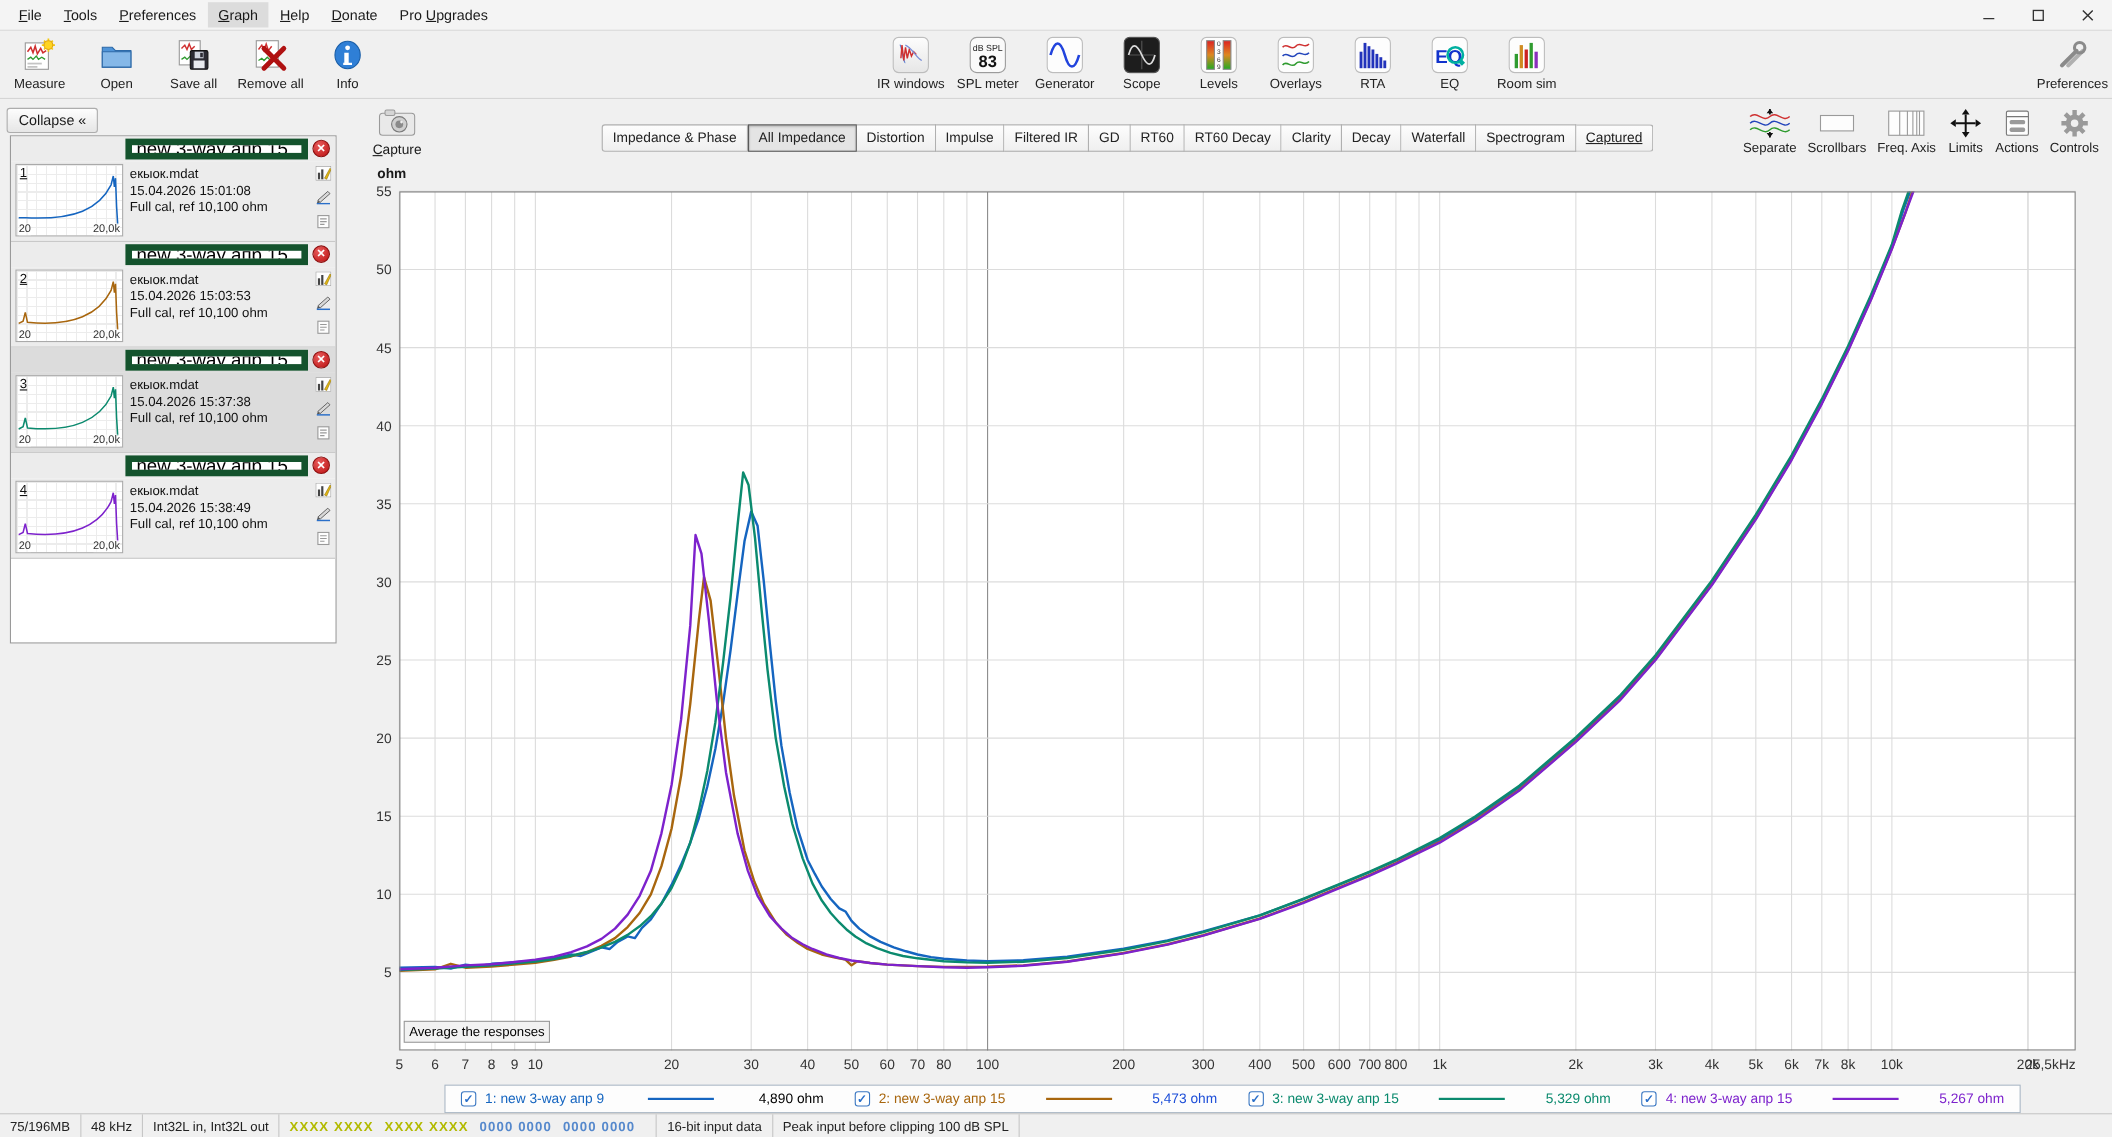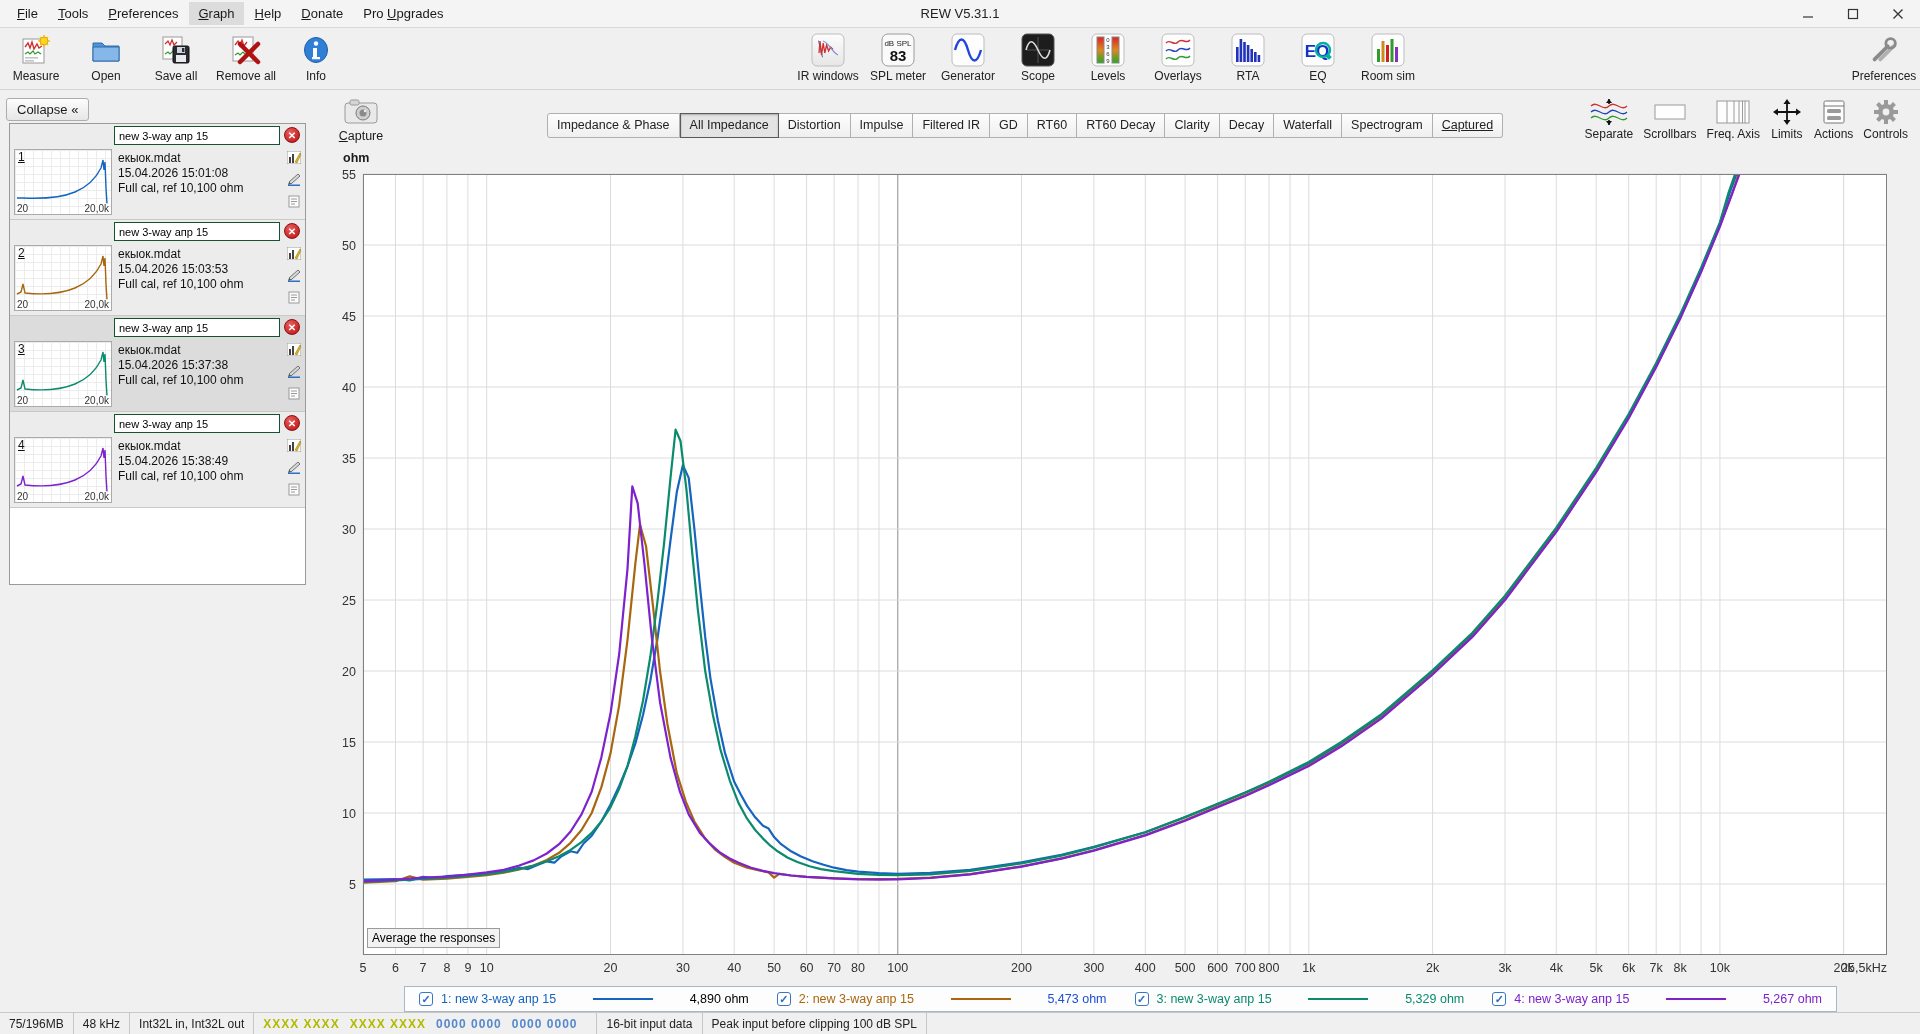--- a/index.html
+++ b/index.html
@@ -28,22 +28,22 @@
   #content{position:absolute;left:0;top:91px;width:1920px;height:921px;border-radius:25px;}
   
   #sidebar{position:absolute;left:0;top:0;width:317px;height:100%;background:#f0f0f0;}
   #collapse-btn{position:absolute;left:6px;top:7px;border:1px solid #adadad;background:linear-gradient(#fdfdfd,#e6e6e6);
                 border-radius:3px;padding:3px 10px;font-size:13px;}
   #meas-list{position:absolute;left:9px;top:32px;width:297px;height:462px;background:#fff;
              border:1px solid #9a9a9a;overflow:hidden;}
   .name-row{position:relative;height:23px;background:#ececec;}
   .meas-card{position:relative;height:73px;background:#ececec;border-bottom:1px solid #c9c9c9;}
   .meas-card.sel,.name-row.sel{background:#dcdcdc;}
-  .name-input{position:absolute;left:104px;top:2px;width:166px;height:19px;border:1px solid #14532d;
-              background:#fff;font-size:11px;font-family:"Liberation Sans",sans-serif;padding:0 4px;}
+  .name-input{position:absolute;left:104px;top:2px;width:166px;height:19px;border:6px solid #14532d;
+              background:#fff;font-size:17px;font-family:"Liberation Sans",sans-serif;padding:0 4px;}
   .del-btn{position:absolute;left:274px;top:3px;width:16px;height:16px;border-radius:50%;
            background:radial-gradient(circle at 35% 30%,#e85b5b,#bb1111);color:#fff;font-size:10px;
            display:flex;align-items:center;justify-content:center;font-weight:bold;border:1px solid #8d0f0f;}
   .thumb{position:absolute;left:4px;top:2px;width:98px;height:66px;background:#fff;border:1px solid #aaa;
          background-image:repeating-linear-gradient(to right,#ececec 0 1px,transparent 1px 9px),
                           repeating-linear-gradient(to bottom,#ececec 0 1px,transparent 1px 8px);}
   .thumb .num{position:absolute;left:3px;top:0px;font-size:12px;text-decoration:underline;color:#111;}
   .thumb .ax-l{position:absolute;left:2px;bottom:0;font-size:10px;color:#333;background:rgba(255,255,255,.6);}
   .thumb .ax-r{position:absolute;right:2px;bottom:0;font-size:10px;color:#333;background:rgba(255,255,255,.6);}
   .meas-info{position:absolute;left:108px;top:4px;font-size:12px;line-height:15px;color:#111;white-space:nowrap;}
@@ -92,21 +92,20 @@
   <div id="titlebar">
     <div id="menubar">
         <span class="menu-item"><u>F</u>ile</span>
         <span class="menu-item"><u>T</u>ools</span>
         <span class="menu-item"><u>P</u>references</span>
         <span class="menu-item open"><u>G</u>raph</span>
         <span class="menu-item"><u>H</u>elp</span>
         <span class="menu-item"><u>D</u>onate</span>
         <span class="menu-item">Pro <u>U</u>pgrades</span>
       </div>
-    <div id="win-title">REW V5.31.1</div>
     <div id="win-controls">
         <div class="win-btn">
           <svg width="12" height="12" viewBox="0 0 12 12">
             <path d="M1 9h10" stroke="#333" stroke-width="1.2"></path>
           </svg>
         </div>
         <div class="win-btn">
           <svg width="12" height="12" viewBox="0 0 12 12">
             <rect x="1.5" y="1.5" width="9" height="9" fill="none" stroke="#333" stroke-width="1.2"></rect>
           </svg>
@@ -680,21 +679,21 @@
             <text x="-7" y="288.5" font-size="12.5" fill="#333" text-anchor="end" font-family="Liberation Sans,sans-serif">35</text>
             <text x="-7" y="217.5" font-size="12.5" fill="#333" text-anchor="end" font-family="Liberation Sans,sans-serif">40</text>
             <text x="-7" y="146.5" font-size="12.5" fill="#333" text-anchor="end" font-family="Liberation Sans,sans-serif">45</text>
             <text x="-7" y="75.5" font-size="12.5" fill="#333" text-anchor="end" font-family="Liberation Sans,sans-serif">50</text>
             <text x="-7" y="4.5" font-size="12.5" fill="#333" text-anchor="end" font-family="Liberation Sans,sans-serif">55</text>
           </svg></div>
       <button id="avg-btn">Average the responses</button>
       <div id="legend">
           <div class="leg-cell">
             <span class="leg-check">✓</span>
-            <span class="leg-name" style="color: rgb(21, 101, 192);">1: new 3-way апр 15</span>
+            <span class="leg-name" style="color: rgb(21, 101, 192);">1: new 3-way апр 9</span>
             <span class="leg-sp"></span>
             <span class="leg-line" style="border-top-color: rgb(21, 101, 192);"></span>
             <span class="leg-sp"></span>
             <span class="leg-val" style="color: #000000;">4,890 ohm</span>
           </div>
           <div class="leg-cell">
             <span class="leg-check">✓</span>
             <span class="leg-name" style="color: rgb(168, 102, 14);">2: new 3-way апр 15</span>
             <span class="leg-sp"></span>
             <span class="leg-line" style="border-top-color: rgb(168, 102, 14);"></span>

